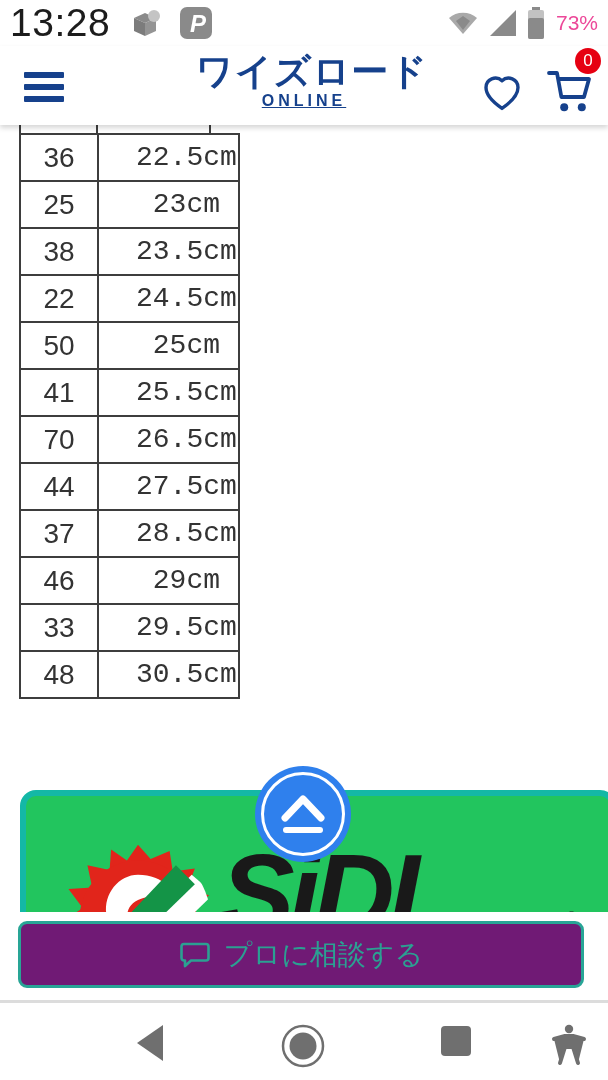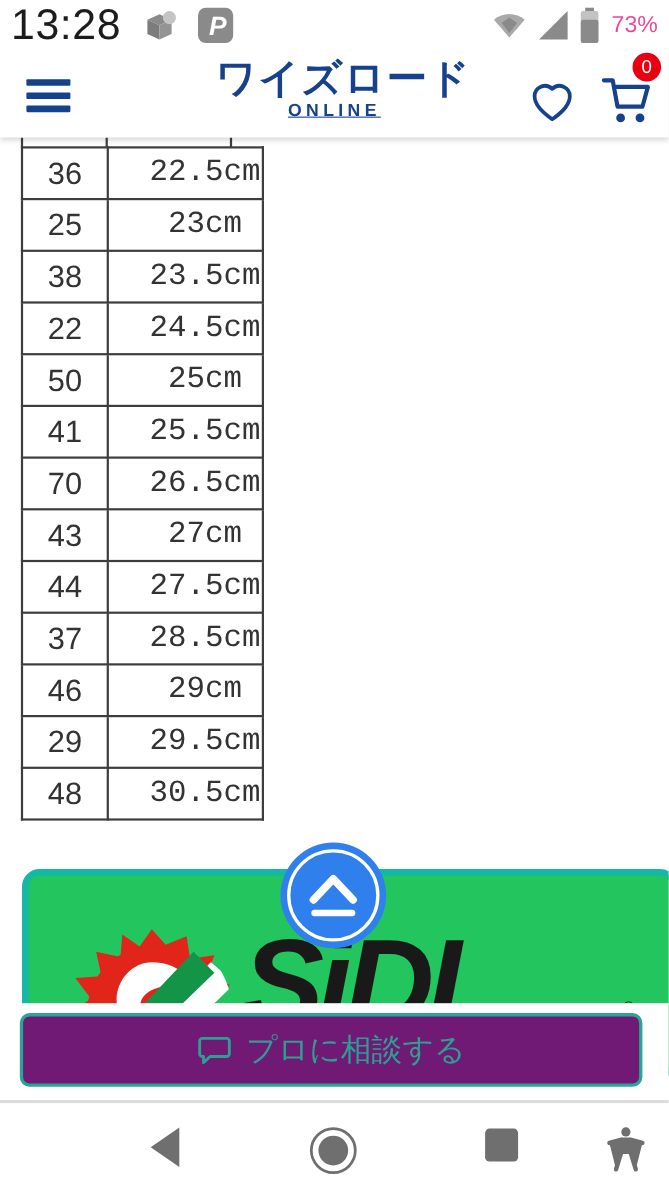--- a/index.html
+++ b/index.html
@@ -175,42 +175,38 @@
         <tr>
           <td class="col-size">41</td>
           <td class="col-len">25.5cm</td>
         </tr>
 
         <tr>
           <td class="col-size">70</td>
           <td class="col-len">26.5cm</td>
         </tr>
 
-        <tr>
-          <td class="col-size">43</td>
-          <td class="col-len">27cm</td>
-        </tr>
 
         <tr>
           <td class="col-size">44</td>
           <td class="col-len">27.5cm</td>
         </tr>
 
         <tr>
           <td class="col-size">37</td>
           <td class="col-len">28.5cm</td>
         </tr>
 
         <tr>
           <td class="col-size">46</td>
           <td class="col-len">29cm</td>
         </tr>
 
         <tr>
-          <td class="col-size">29</td>
+          <td class="col-size">33</td>
           <td class="col-len">29.5cm</td>
         </tr>
 
         <tr>
           <td class="col-size">48</td>
           <td class="col-len">30.5cm</td>
         </tr>
       </tbody>
   </table>
 

